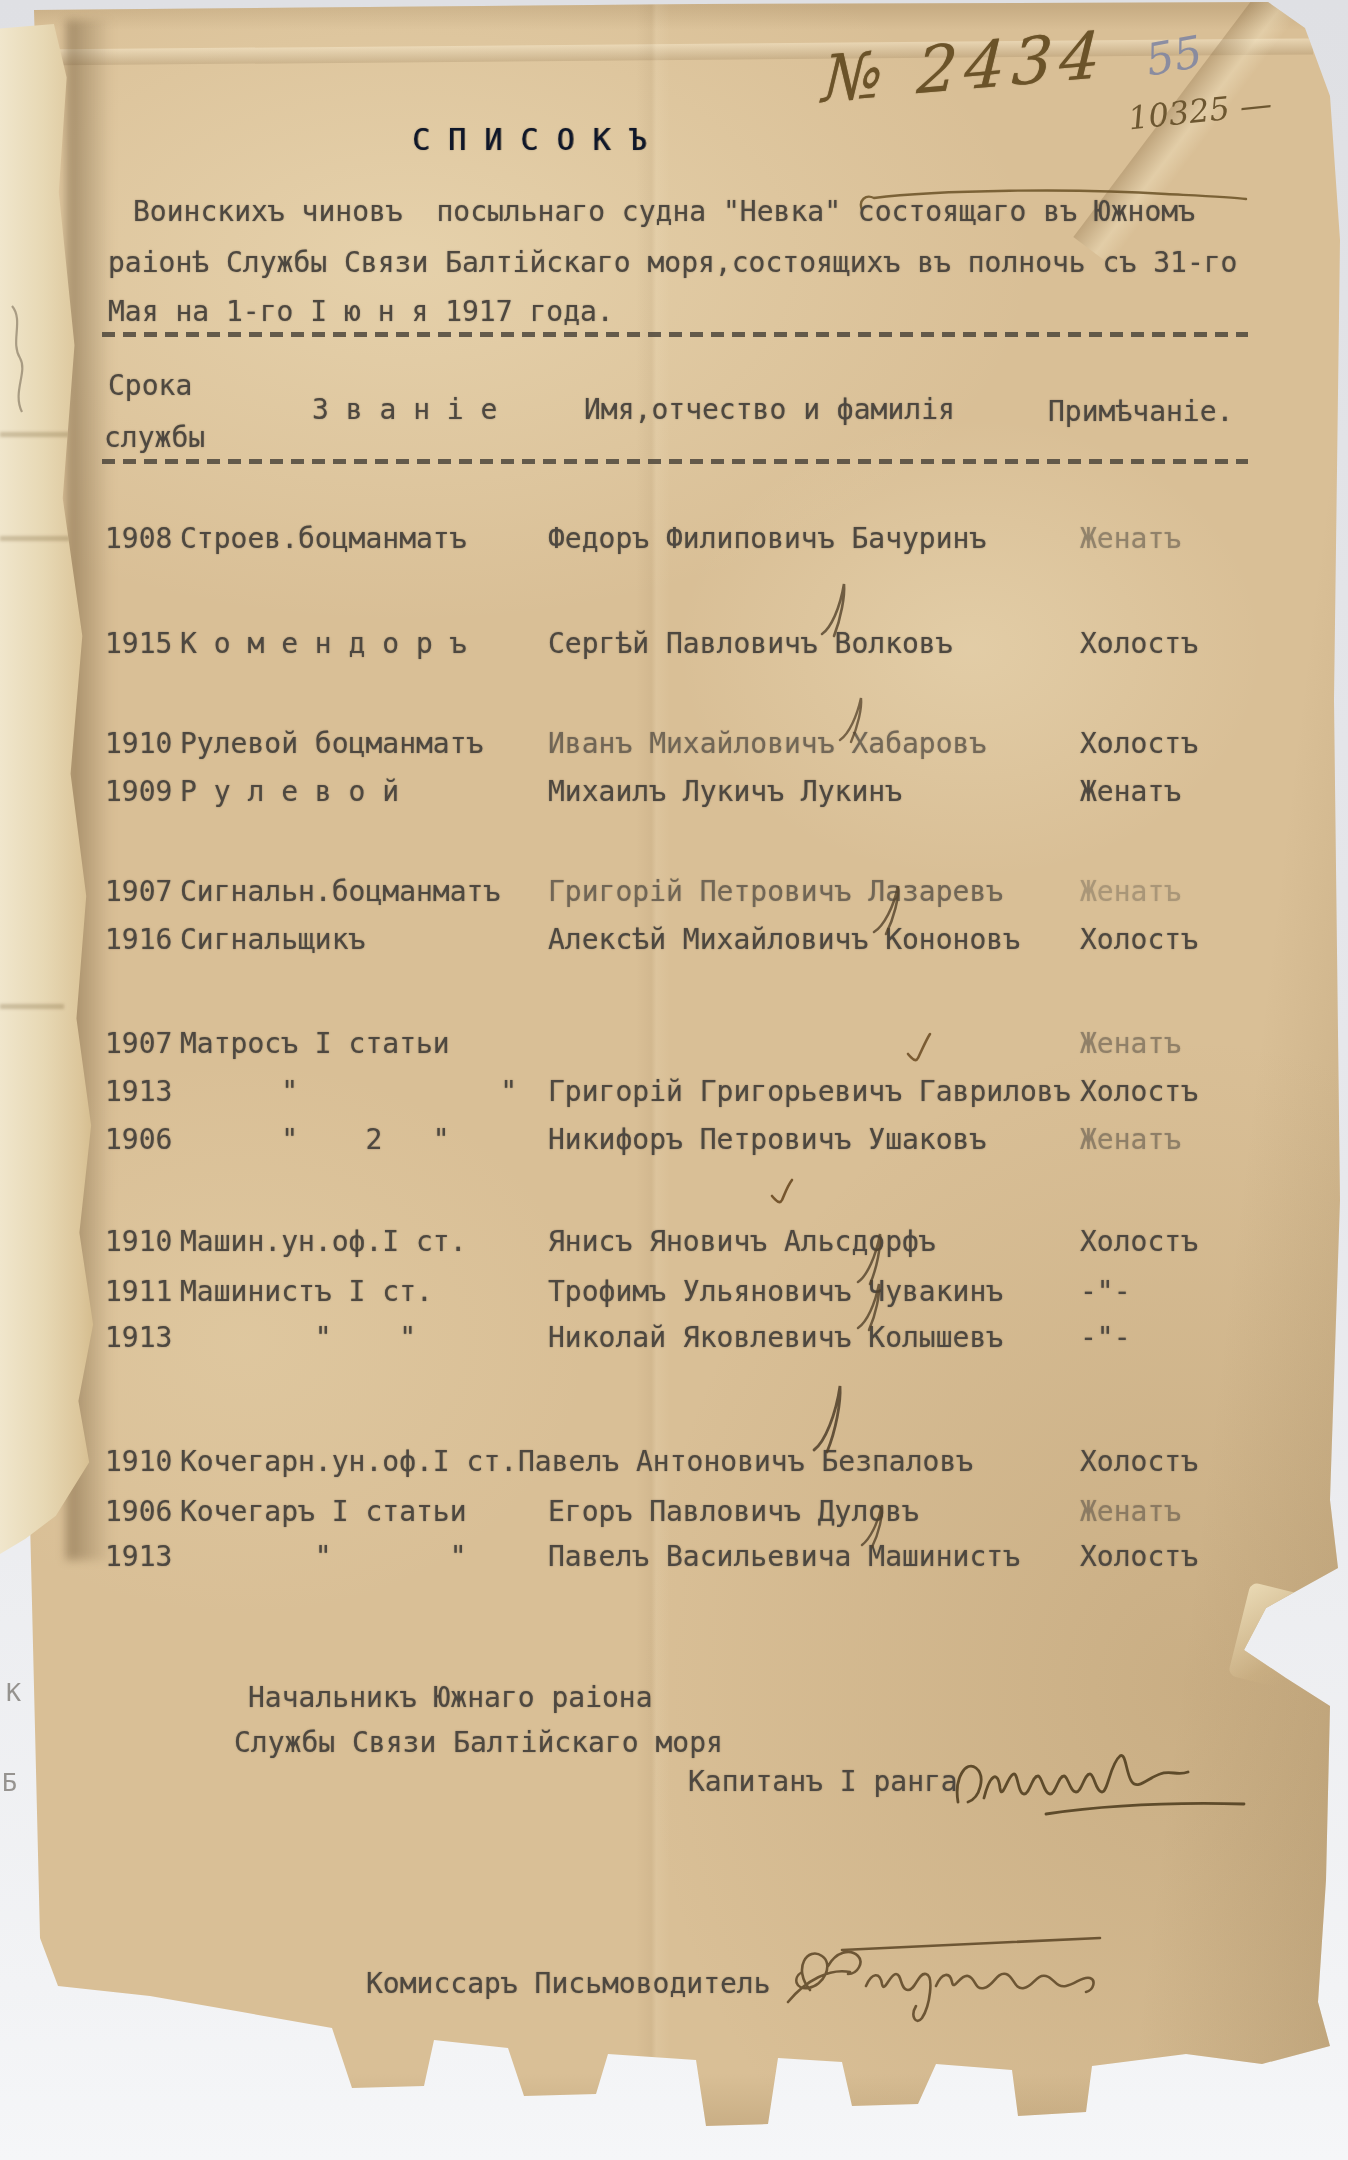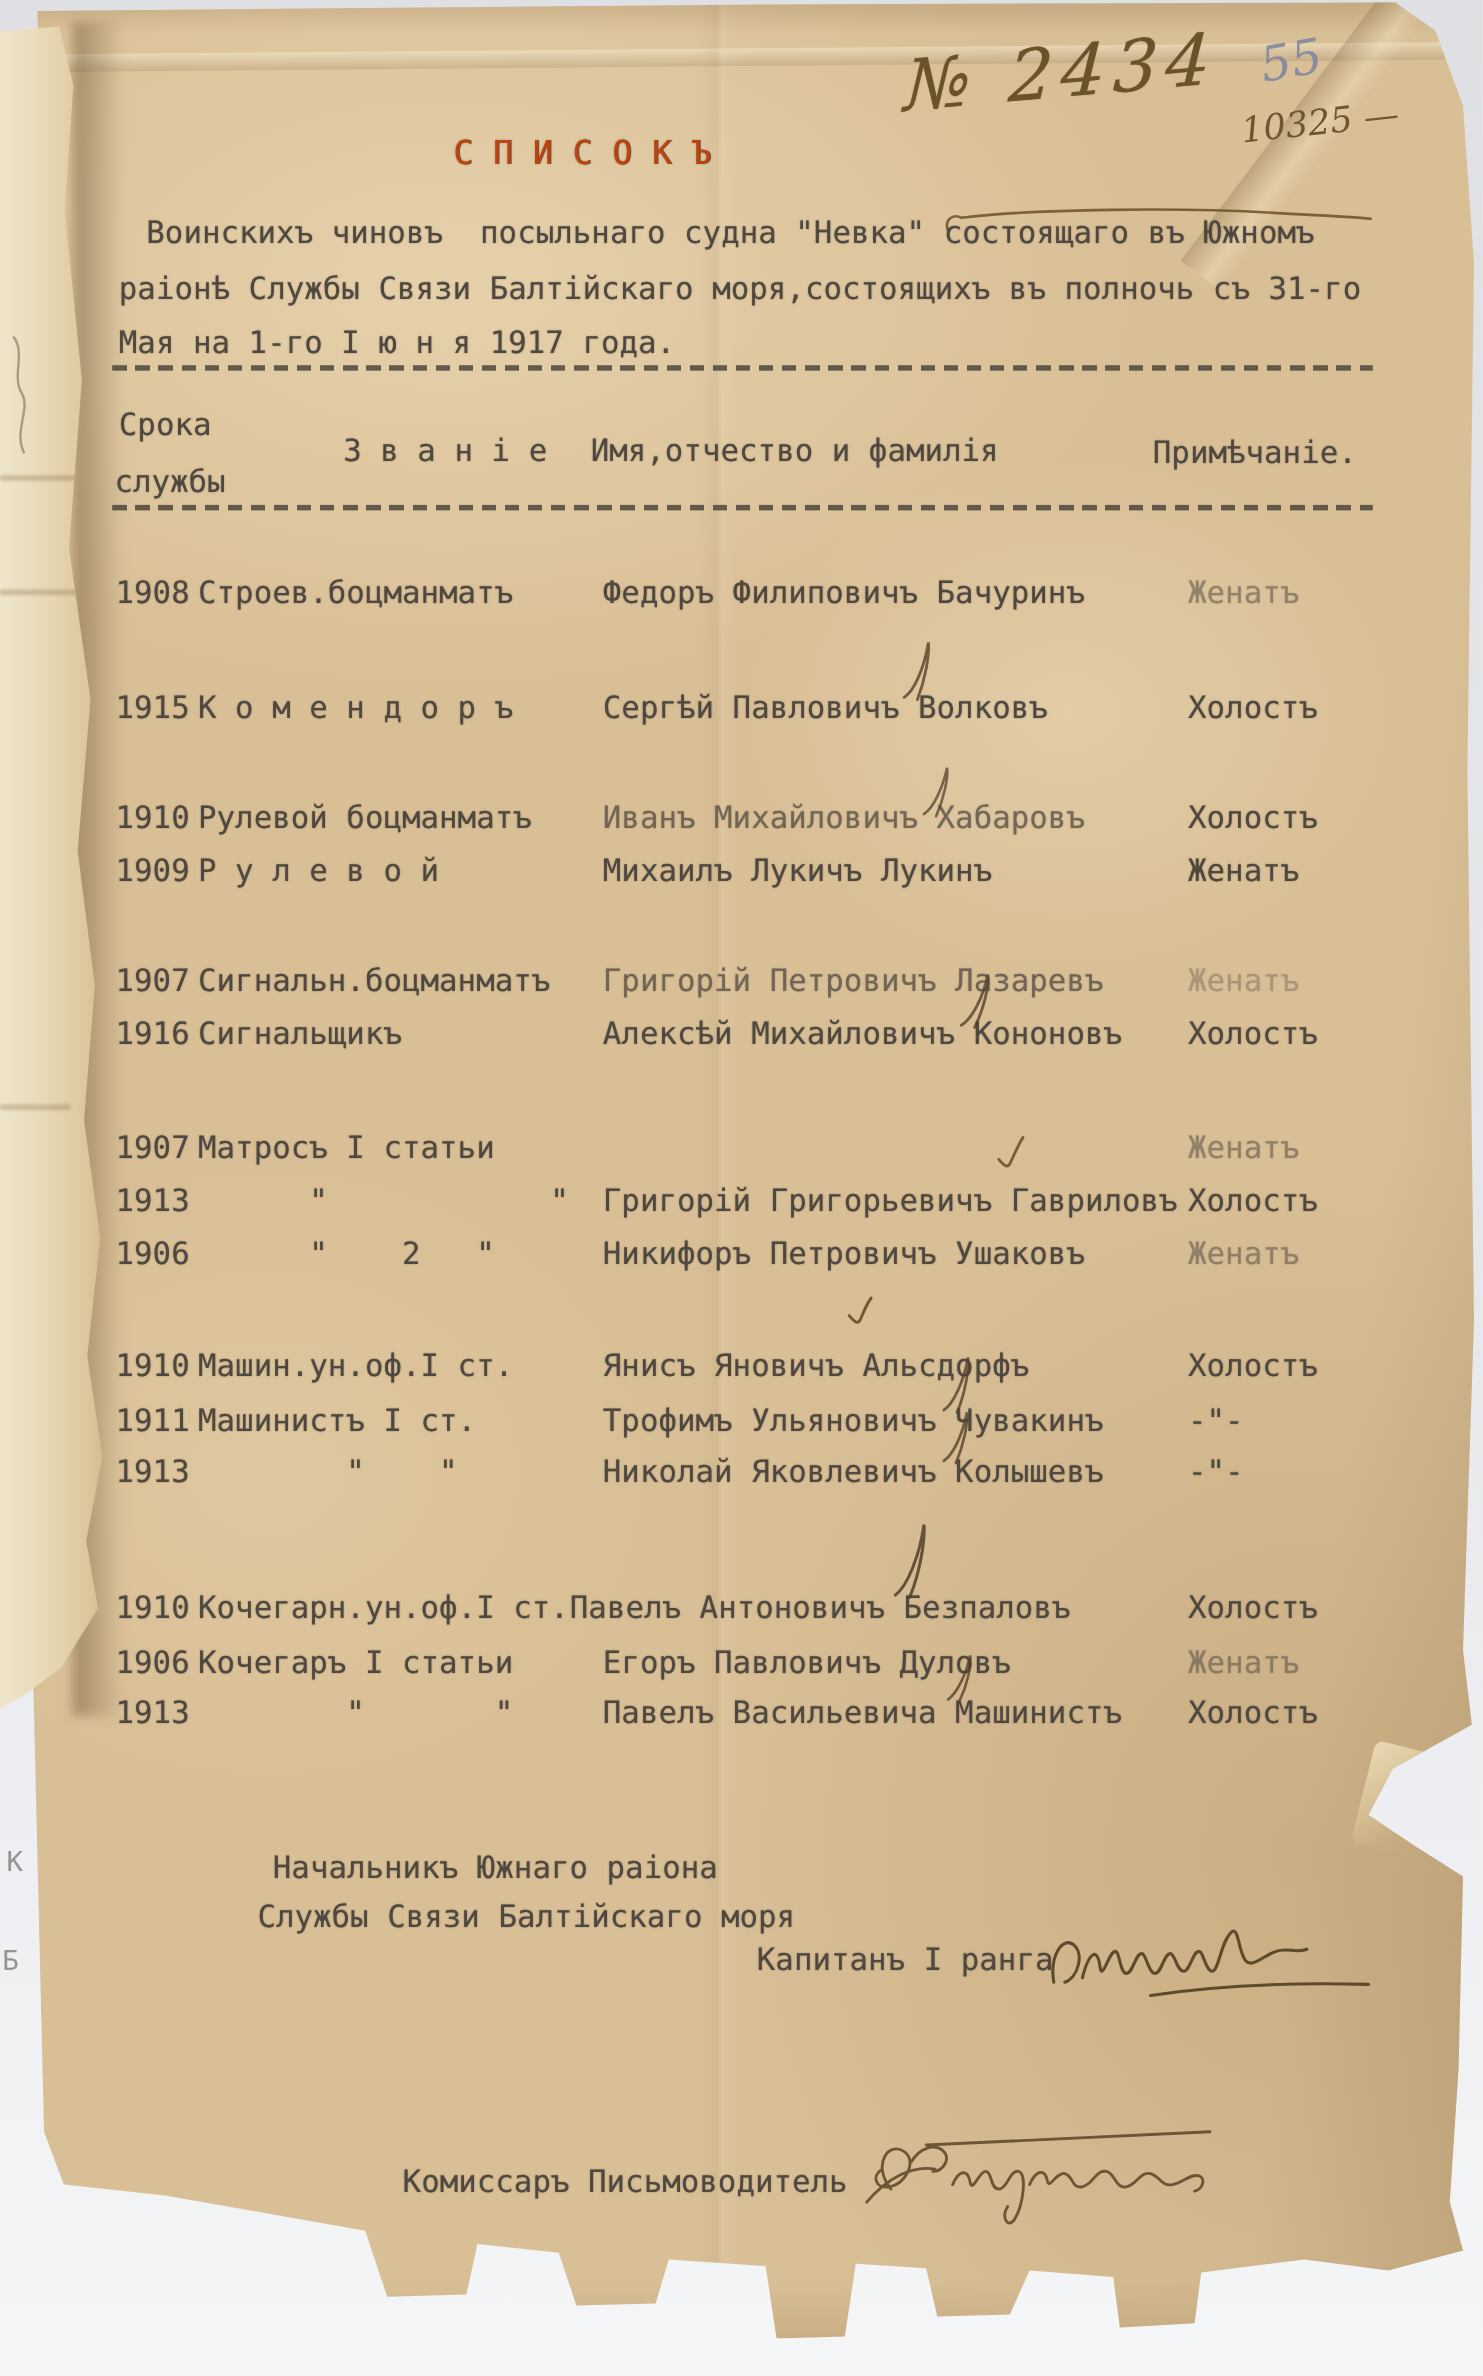--- a/index.html
+++ b/index.html
@@ -54,21 +54,21 @@
     background:linear-gradient(90deg,#f0e6cc 0%,#e7d8b4 45%,#dcc69b 82%,#d2b98a 100%);
     clip-path:polygon(0 .3%,55% 0,68% 3.5%,60% 11%,76% 21%,64% 31%,84% 40%,72% 49%,
       88% 57%,78% 65%,93% 72%,81% 79%,95% 85%,80% 90%,91% 94%,57% 97.5%,26% 99%,0 100%);
   }
   .strip-streak{position:absolute;left:0;width:80px;height:5px;background:rgba(124,98,58,.30);filter:blur(1.5px);}
 
   
   .typed{position:absolute;font-family:"DejaVu Sans Mono","Liberation Mono",monospace;
     font-size:28px;line-height:32px;color:#4e4840;white-space:pre;letter-spacing:0;
     text-shadow:0 0 1.5px rgba(70,62,50,.55);}
-  .title{font-size:30px;color:#c2410c;text-shadow:1px 0 0 rgba(68,63,55,.8),0 0 2px rgba(68,63,55,.4);}
+  .title{font-size:30px;color:#0f172a;text-shadow:1px 0 0 rgba(68,63,55,.8),0 0 2px rgba(68,63,55,.4);}
   .dashes{position:absolute;height:5px;
     background:repeating-linear-gradient(90deg,rgba(72,66,56,.82) 0 13px,rgba(72,66,56,0) 13px 21px);
     filter:blur(.4px);}
   .fade-1{opacity:.74;}
   .fade-2{opacity:.52;}
   .fade-3{opacity:.34;}
 
   .row{position:absolute;left:0;width:1348px;height:34px;}
   .cell{position:absolute;top:0;margin-top:16px;}
   .c-year{left:105px;}
@@ -121,21 +121,21 @@
   <div class="typed title" style="left:412px;top:124px">С П И С О К Ъ</div>
 
   <div class="typed" style="left:133px;top:196px">Воинскихъ чиновъ  посыльнаго судна "Невка" состоящаго въ Южномъ</div>
   <div class="typed" style="left:108px;top:247px">раіонѣ Службы Связи Балтійскаго моря,состоящихъ въ полночь съ 31-го</div>
   <div class="typed" style="left:108px;top:296px">Мая на 1-го І ю н я 1917 года.</div>
 
   <div class="dashes" style="left:102px;top:332px;width:1146px"></div>
 
   <div class="typed" style="left:108px;top:370px">Срока</div>
   <div class="typed" style="left:312px;top:394px">З в а н і е</div>
-  <div class="typed" style="left:537px;top:394px">Имя,отчество и фамилія</div>
+  <div class="typed" style="left:584px;top:394px">Имя,отчество и фамилія</div>
   <div class="typed" style="left:1048px;top:396px">Примѣчаніе.</div>
   <div class="typed" style="left:104px;top:422px">службы</div>
 
   <div class="dashes" style="left:102px;top:459px;width:1146px"></div>
 
   <div class="row" style="top:507px">
     <span class="typed cell c-year">1908</span>
     <span class="typed cell c-rank">Строев.боцманматъ</span>
     <span class="typed cell c-name">Федоръ Филиповичъ Бачуринъ</span>
     <span class="typed cell c-note fade-2">Женатъ</span>

